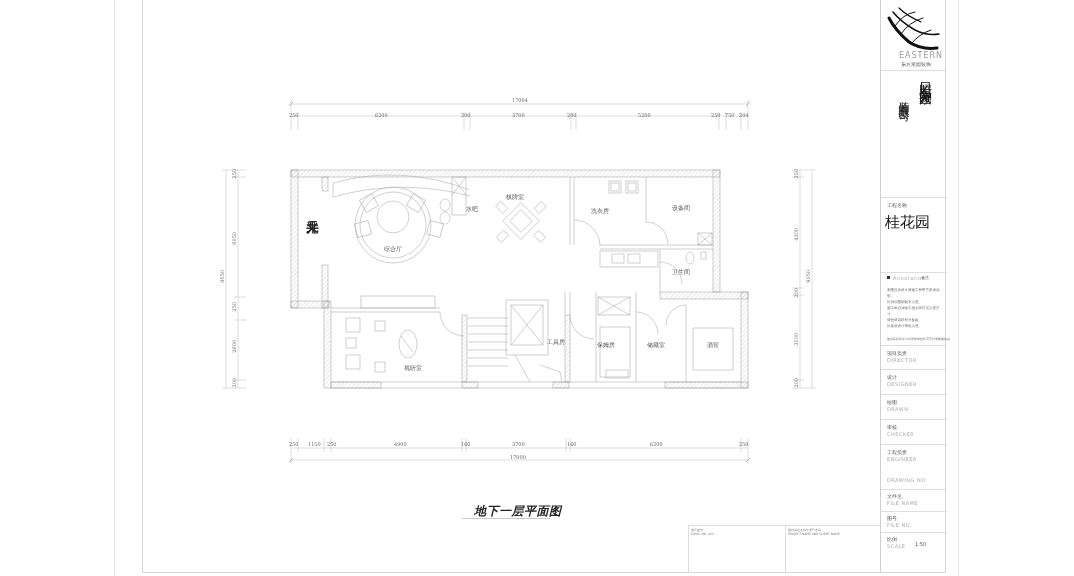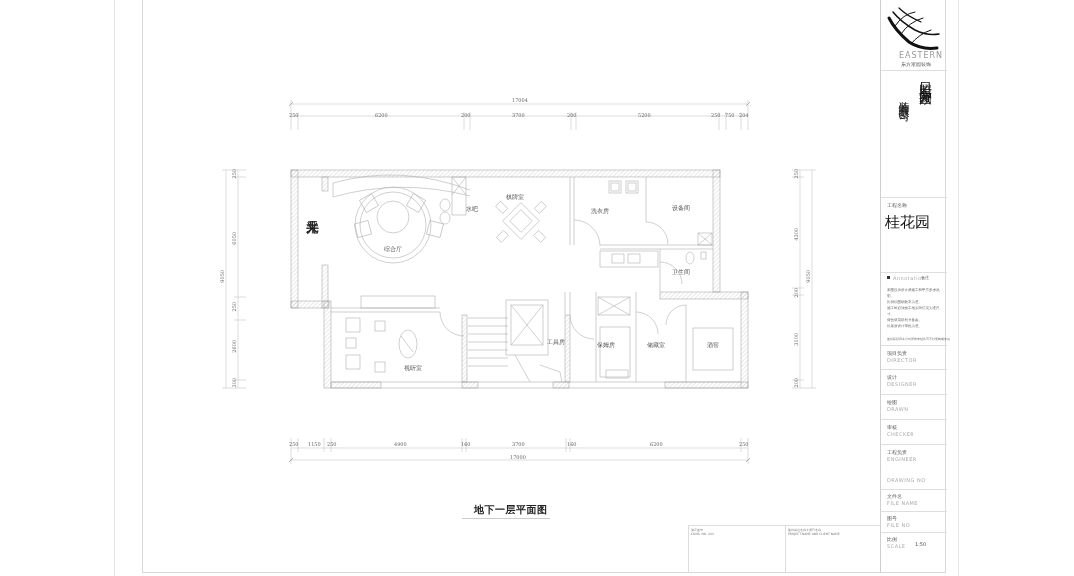--- a/index.html
+++ b/index.html
@@ -10,21 +10,21 @@
   .outer-right{position:absolute;left:958px;top:0;width:1px;height:576px;background:#e6e6e6;}
   .titleblock{position:absolute;left:880px;top:0;width:66px;height:573px;border-left:1px solid #cfcfcf;box-sizing:border-box;}
   .tb-row{position:absolute;left:0;width:66px;border-top:1px solid #dedede;box-sizing:border-box;}
   .tb-lbl{position:absolute;left:6px;font-size:5px;color:#555;font-family:"DejaVu Sans",sans-serif;}
   .tb-en{position:absolute;left:6px;font-size:5px;color:#aaa;letter-spacing:.5px;font-family:"DejaVu Sans",sans-serif;}
   .vtext{writing-mode:vertical-rl;text-orientation:upright;}
   .dim{position:absolute;font-size:5px;color:#666;font-family:"DejaVu Serif",serif;}
   .vdim{position:absolute;font-size:5px;color:#666;writing-mode:vertical-rl;transform:rotate(180deg);}
   .room{position:absolute;font-size:6px;color:#555;white-space:nowrap;}
   svg{position:absolute;left:0;top:0;}
-  .drawing-title{position:absolute;left:474px;top:503px;font-size:10px;font-weight:bold;color:#222;font-family:"DejaVu Sans",sans-serif;letter-spacing:.5px;}
+  .drawing-title{position:absolute;left:474px;top:503px;font-size:12px;font-weight:bold;color:#222;font-family:"DejaVu Sans",sans-serif;letter-spacing:.5px;font-style:italic;}
   .drawing-title-line{position:absolute;left:462px;top:518px;width:88px;height:1px;background:#ccc;}
   .mini-box{position:absolute;top:525px;height:48px;border-left:1px solid #ddd;border-top:1px solid #ddd;box-sizing:border-box;}
   .mini-txt{position:absolute;font-size:3px;color:#777;font-family:"DejaVu Sans",sans-serif;white-space:nowrap;}
 </style>
 </head>
 <body>
 
 <div class="outer-left"></div>
 <div class="outer-right"></div>
 <div class="sheet"></div>

